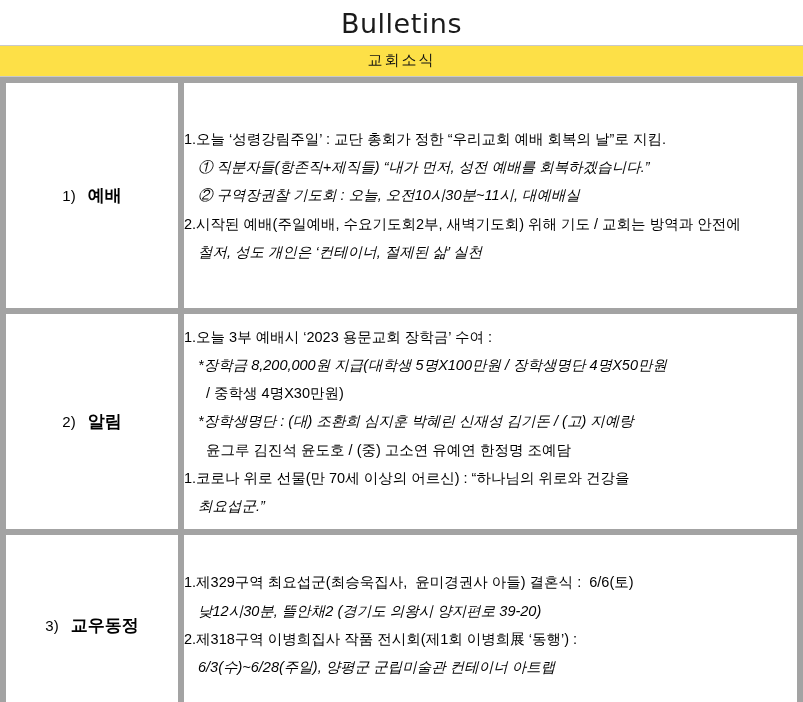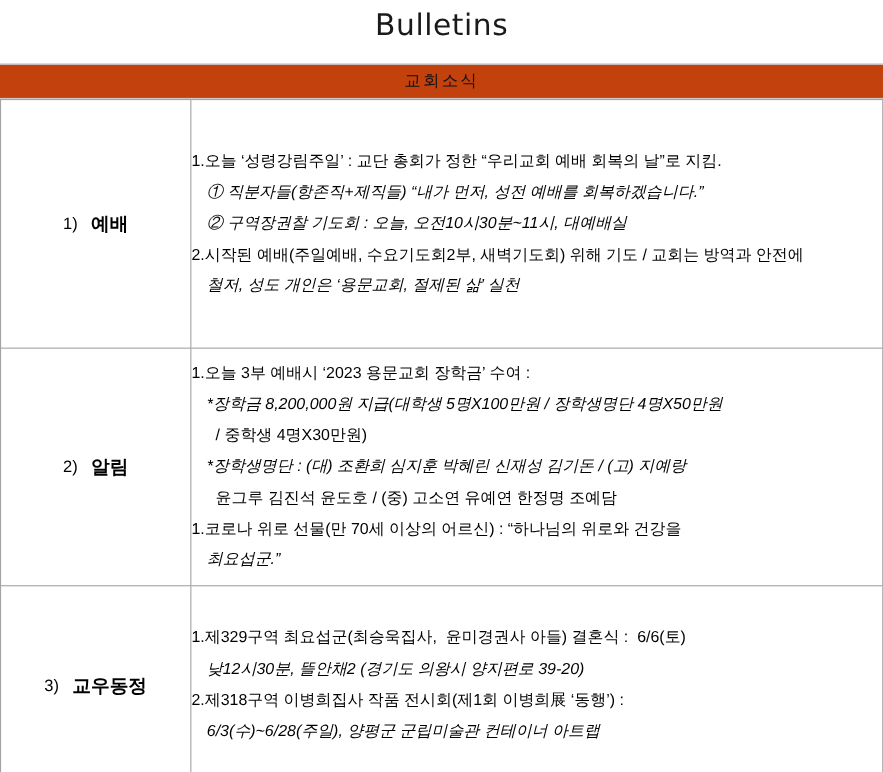--- a/index.html
+++ b/index.html
@@ -18,41 +18,41 @@
     width: 803px;
     height: 702px;
     position: relative;
     box-sizing: border-box;
   }
   .title-bar {
     text-align: center;
     font-size: 27px;
     font-weight: 400;
     letter-spacing: 0.5px;
-    padding: 8px 0 19px 0;
+    padding: 8px 0 6px 0;
     color: #1a1a1a;
     font-family: "DejaVu Sans", sans-serif;
   }
   .subtitle-bar {
-    background: #c2410c;
+    background: #fde047;
     text-align: center;
     font-size: 15px;
     padding: 5px 0 6px 0;
     letter-spacing: 2px;
     border-top: 1px solid #c9c9c9;
     border-bottom: 1px solid #c9c9c9;
     color: #111111;
   }
   table.bulletin {
     border-collapse: collapse;
     width: 803px;
     table-layout: fixed;
   }
   table.bulletin td {
-    border: 1px solid #a3a3a3;
+    border: 6px solid #a3a3a3;
     vertical-align: middle;
     padding: 0;
   }
   td.label-cell {
     width: 172px;
     text-align: center;
     vertical-align: middle;
   }
   .label-inner {
     display: flex;
@@ -98,21 +98,21 @@
           <div class="label-inner">
             <span class="label-num">1)</span>
             <span>예배</span>
           </div>
         </td>
         <td class="content-cell">
           <div class="line">1.오늘 ‘성령강림주일’ : 교단 총회가 정한 “우리교회 예배 회복의 날”로 지킴.</div>
           <div class="line indent1">① 직분자들(항존직+제직들) “내가 먼저, 성전 예배를 회복하겠습니다.”</div>
           <div class="line indent1">② 구역장권찰 기도회 : 오늘, 오전10시30분~11시, 대예배실</div>
           <div class="line">2.시작된 예배(주일예배, 수요기도회2부, 새벽기도회) 위해 기도 / 교회는 방역과 안전에</div>
-          <div class="line indent1">철저, 성도 개인은 ‘용문교회, 절제된 삶’ 실천</div>
+          <div class="line indent1">철저, 성도 개인은 ‘컨테이너, 절제된 삶’ 실천</div>
         </td>
       </tr>
 
       <tr class="row-notice">
         <td class="label-cell">
           <div class="label-inner">
             <span class="label-num">2)</span>
             <span>알림</span>
           </div>
         </td>

